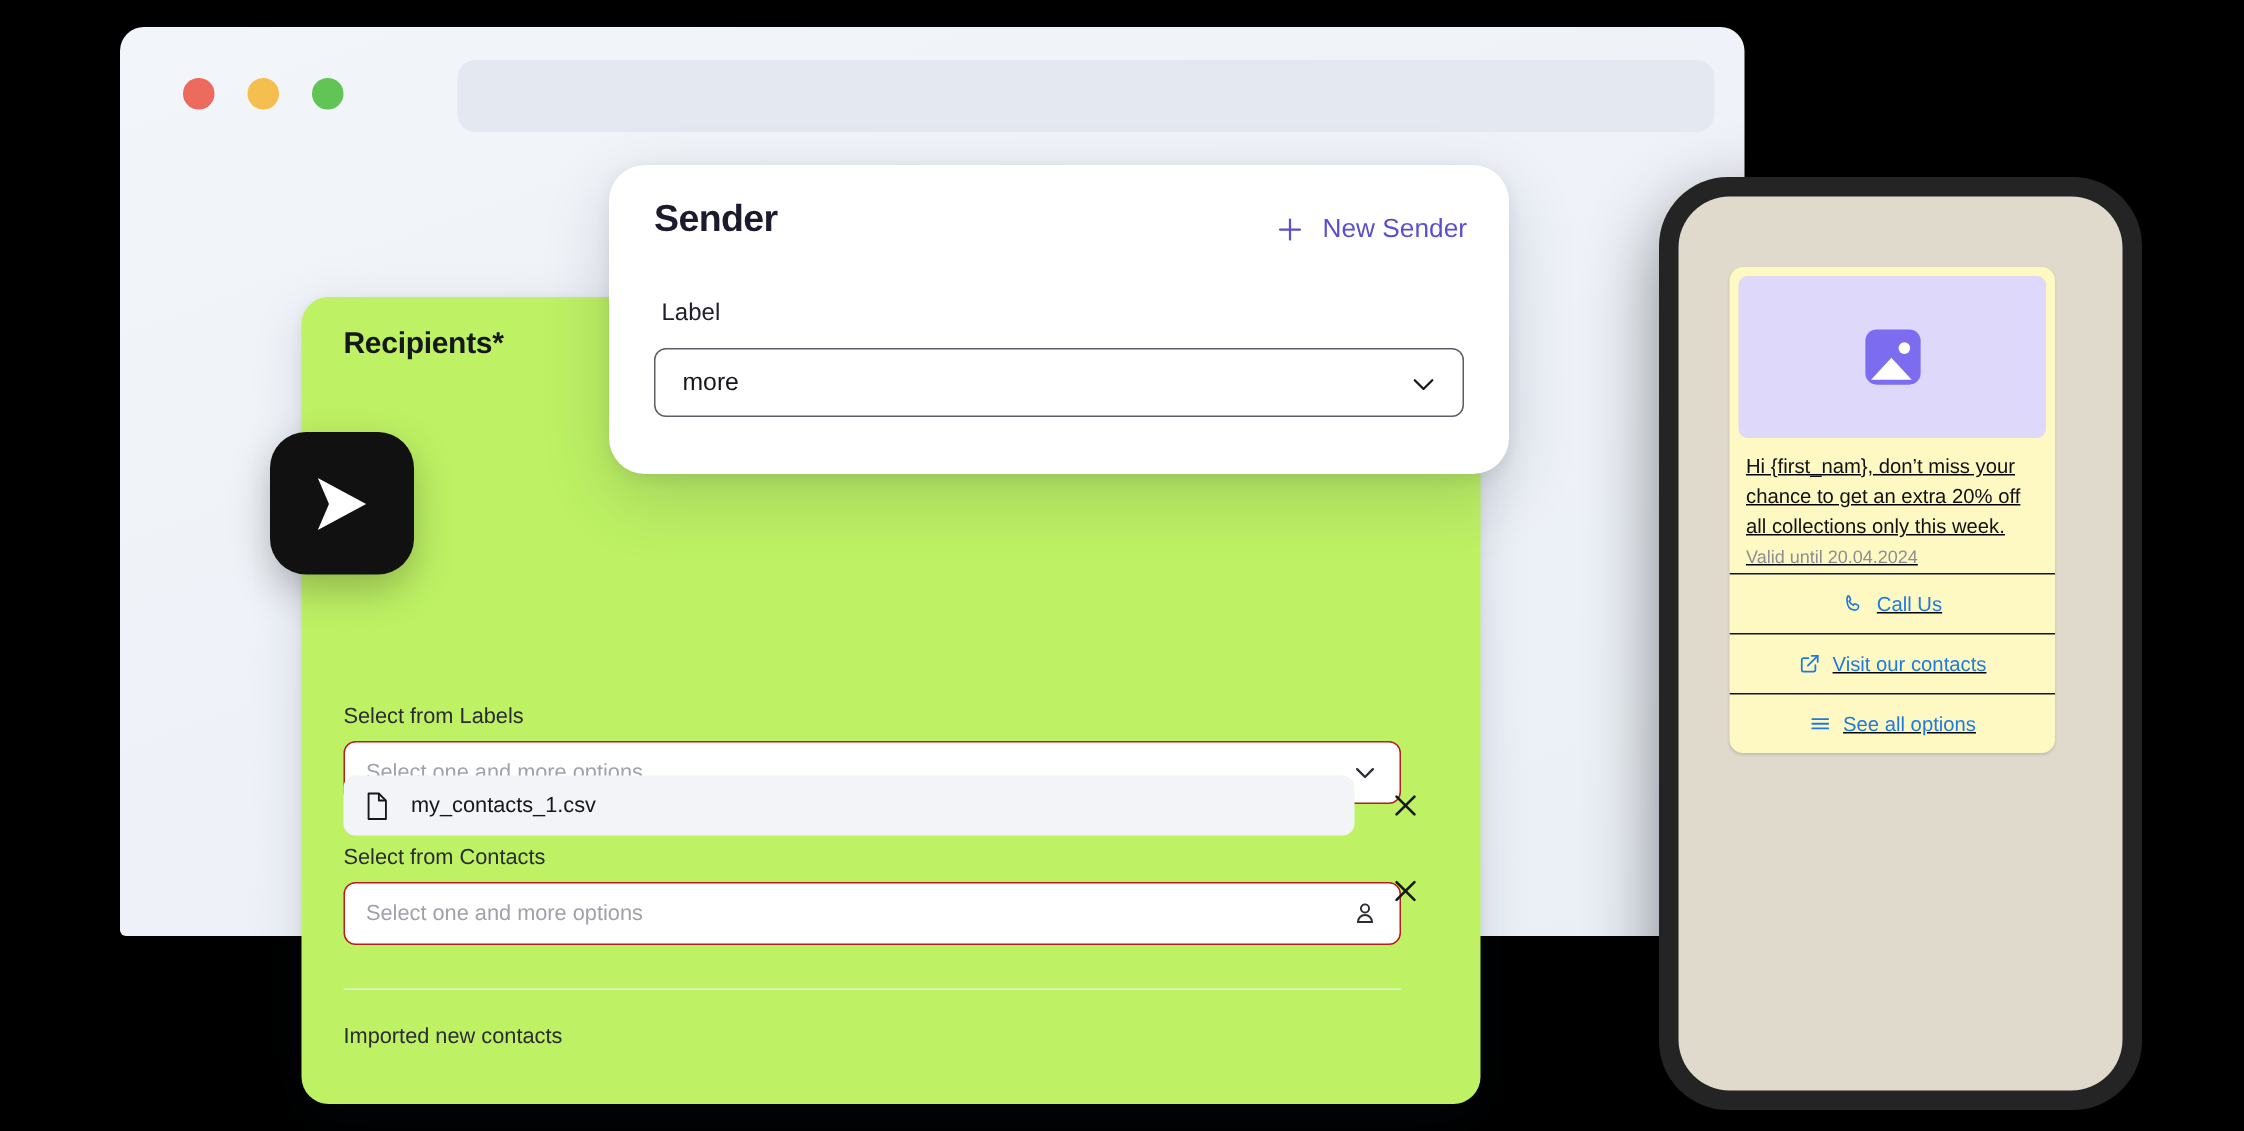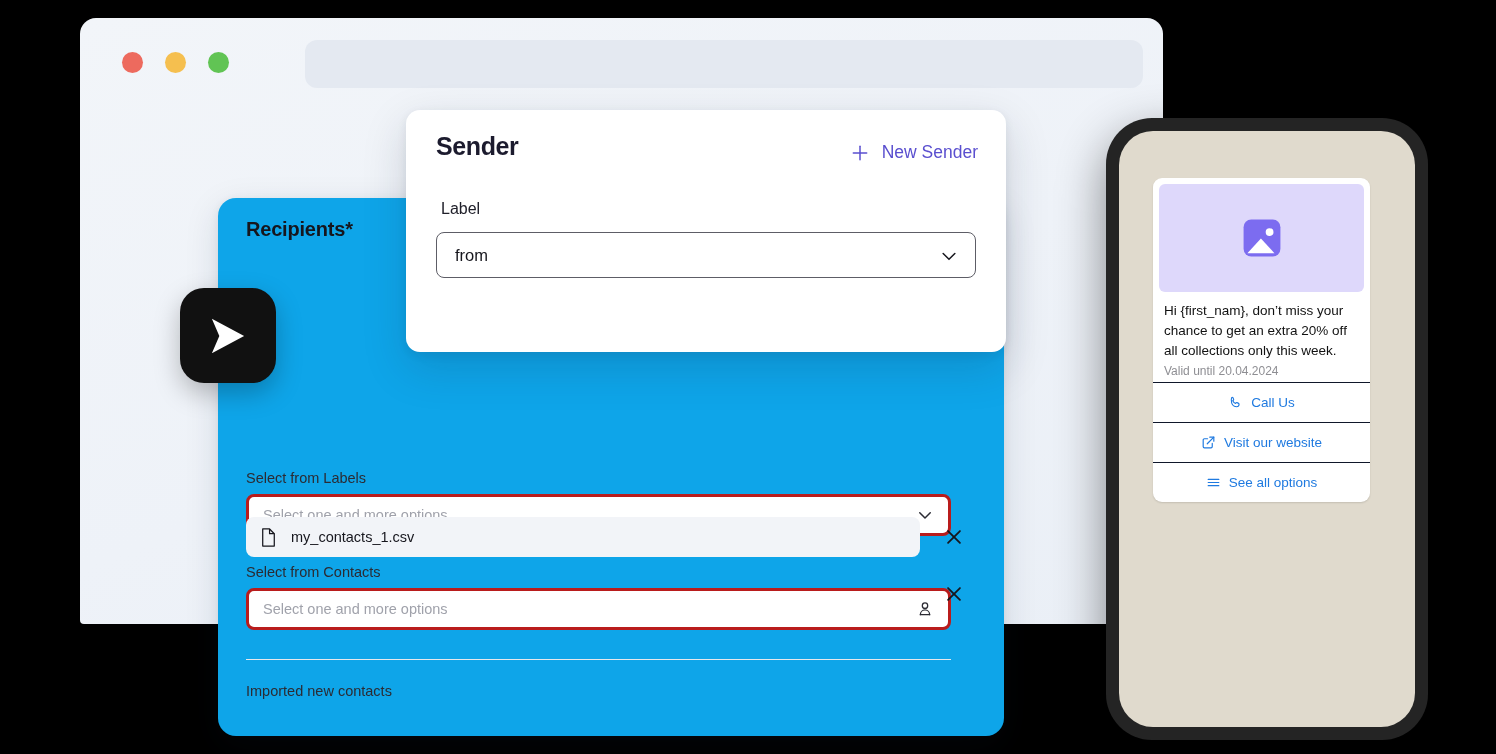--- a/index.html
+++ b/index.html
@@ -54,25 +54,25 @@
     top: 22px;
     width: 838px;
     height: 48px;
     background: #e4e9f1;
     border-radius: 12px;
   }
 
   
   .recipients-card {
     position: absolute;
-    left: 218px;
+    left: 201px;
     top: 198px;
     width: 786px;
     height: 538px;
-    background: #0ea5e9;
+    background: #bef264;
     border-radius: 18px;
     box-shadow: 0 10px 34px rgba(25,35,60,0.13), 0 2px 8px rgba(25,35,60,0.07);
   }
   .recipients-inner {
     position: relative;
     padding: 0 28px;
     height: 100%;
     box-sizing: border-box;
   }
   .card-title {
@@ -86,21 +86,21 @@
   }
   .field-label {
     position: absolute;
     font-size: 14.5px;
     color: #2b2b33;
   }
   .field-box {
     position: absolute;
     box-sizing: border-box;
     height: 42px;
-    border: 3px solid #b91c1c;
+    border: 1px solid #b91c1c;
     border-radius: 8px;
     background: #ffffff;
     display: flex;
     align-items: center;
     padding: 0 14px;
   }
   .field-placeholder {
     font-size: 14.5px;
     color: #a0a2ab;
     flex: 1;
@@ -158,23 +158,23 @@
   .row-close.r1 { top: 328px; }
   .row-close.r2 { top: 385px; }
   .row-close svg { display: block; }
 
   
   .sender-card {
     position: absolute;
     left: 406px;
     top: 110px;
     width: 600px;
-    height: 242px;
+    height: 206px;
     background: #ffffff;
-    border-radius: 14px;
+    border-radius: 24px;
     box-shadow: 0 16px 44px rgba(25,35,60,0.17), 0 3px 10px rgba(25,35,60,0.08);
   }
   .sender-title {
     position: absolute;
     left: 30px;
     top: 22px;
     font-size: 25px;
     font-weight: bold;
     color: #1c1b2e;
     letter-spacing: -0.4px;
@@ -253,24 +253,25 @@
     background: #e0dacd;
     border-radius: 34px;
     overflow: hidden;
     position: relative;
   }
   .bubble {
     position: absolute;
     left: 34px;
     top: 47px;
     width: 217px;
-    background: #ffffff;
+    background: #fef9c3;
     border-radius: 9px;
     box-shadow: 0 1px 2px rgba(0,0,0,0.13);
     overflow: hidden;
+    text-decoration: underline;
   }
   .bubble-media {
     margin: 6px 6px 0 6px;
     height: 108px;
     background: #ded8fb;
     border-radius: 6px;
     display: flex;
     align-items: center;
     justify-content: center;
   }
@@ -395,21 +396,21 @@
           <line x1="12" y1="4" x2="12" y2="20"></line>
           <line x1="4" y1="12" x2="20" y2="12"></line>
         </svg>
       </span>
       <span>New Sender</span>
     </div>
 
     <div class="sender-field-label">Label</div>
 
     <div class="sender-select">
-      <span class="sender-value">from</span>
+      <span class="sender-value">more</span>
       <span class="chevron">
         <svg viewBox="0 0 24 24" width="20" height="20" fill="none" stroke="#16161d" stroke-width="1.8" stroke-linecap="round" stroke-linejoin="round">
           <polyline points="5,9 12,16 19,9"></polyline>
         </svg>
       </span>
     </div>
   </div>
 
   <div class="phone">
     <div class="phone-screen">
@@ -441,21 +442,21 @@
         </div>
 
         <div class="bubble-action">
           <span class="act-ico">
             <svg viewBox="0 0 24 24" width="15" height="15" fill="none" stroke="#1f7ae0" stroke-width="1.9" stroke-linecap="round" stroke-linejoin="round">
               <path d="M18 13.5v5a2 2 0 0 1-2 2H5.5a2 2 0 0 1-2-2V8a2 2 0 0 1 2-2h5"></path>
               <polyline points="14,3.5 20.5,3.5 20.5,10"></polyline>
               <line x1="10" y1="14" x2="20.5" y2="3.5"></line>
             </svg>
           </span>
-          <span>Visit our website</span>
+          <span>Visit our contacts</span>
         </div>
 
         <div class="bubble-action">
           <span class="act-ico">
             <svg viewBox="0 0 24 24" width="15" height="15" fill="none" stroke="#1f7ae0" stroke-width="1.9" stroke-linecap="round">
               <line x1="3.5" y1="7" x2="20.5" y2="7"></line>
               <line x1="3.5" y1="12" x2="20.5" y2="12"></line>
               <line x1="3.5" y1="17" x2="20.5" y2="17"></line>
             </svg>
           </span>

